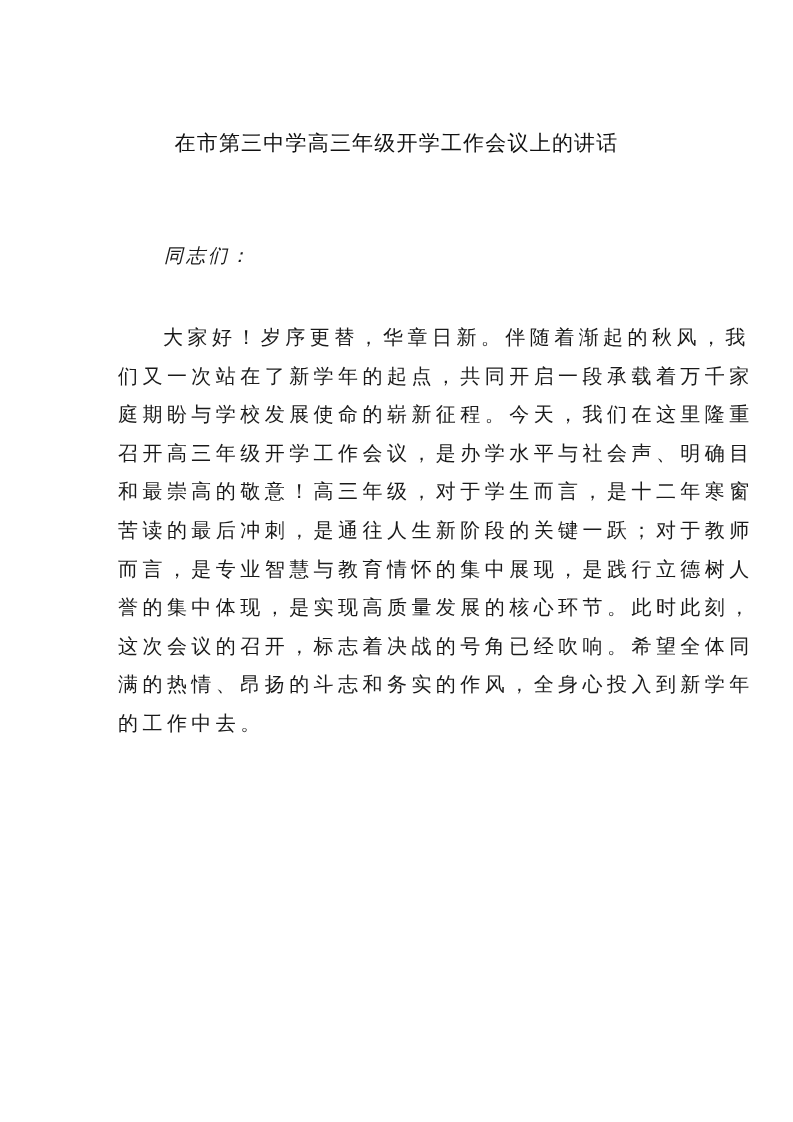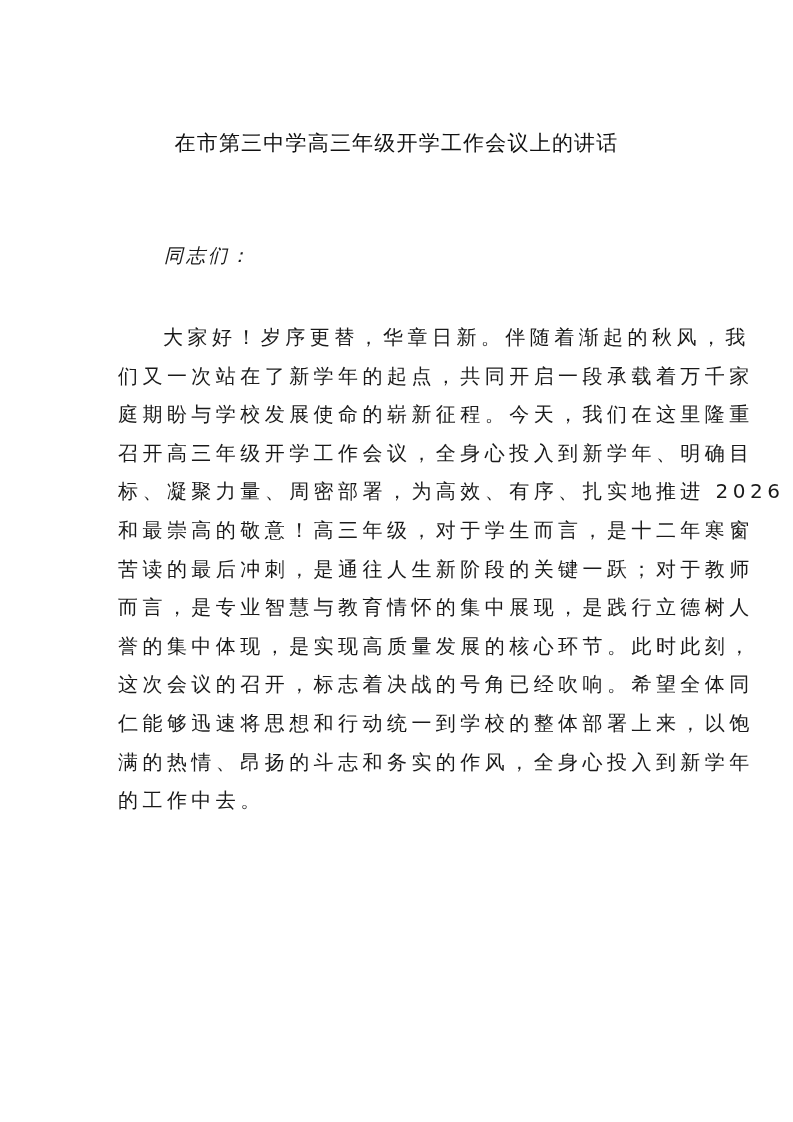--- a/index.html
+++ b/index.html
@@ -72,24 +72,22 @@
 
 <div class="page">
   <h1 class="title">在市第三中学高三年级开学工作会议上的讲话</h1>
 
   <p class="salutation">同志们：</p>
 
   <div class="body-text" style="text-indent:0;">
     <span class="line first">大家好！岁序更替，华章日新。伴随着渐起的秋风，我</span>
     <span class="line">们又一次站在了新学年的起点，共同开启一段承载着万千家</span>
     <span class="line">庭期盼与学校发展使命的崭新征程。今天，我们在这里隆重</span>
-    <span class="line">召开高三年级开学工作会议，全身心投入到新学年、明确目</span>
-    <span class="line">标、凝聚力量、周密部署，为高效、有序、扎实地推进 2026</span>
+    <span class="line">召开高三年级开学工作会议，是办学水平与社会声、明确目</span>
     <span class="line">和最崇高的敬意！高三年级，对于学生而言，是十二年寒窗</span>
     <span class="line">苦读的最后冲刺，是通往人生新阶段的关键一跃；对于教师</span>
     <span class="line">而言，是专业智慧与教育情怀的集中展现，是践行立德树人</span>
     <span class="line">誉的集中体现，是实现高质量发展的核心环节。此时此刻，</span>
     <span class="line">这次会议的召开，标志着决战的号角已经吹响。希望全体同</span>
-    <span class="line">仁能够迅速将思想和行动统一到学校的整体部署上来，以饱</span>
     <span class="line">满的热情、昂扬的斗志和务实的作风，全身心投入到新学年</span>
     <span class="line">的工作中去。</span>
   </div>
 </div>
 
 </body></html>

